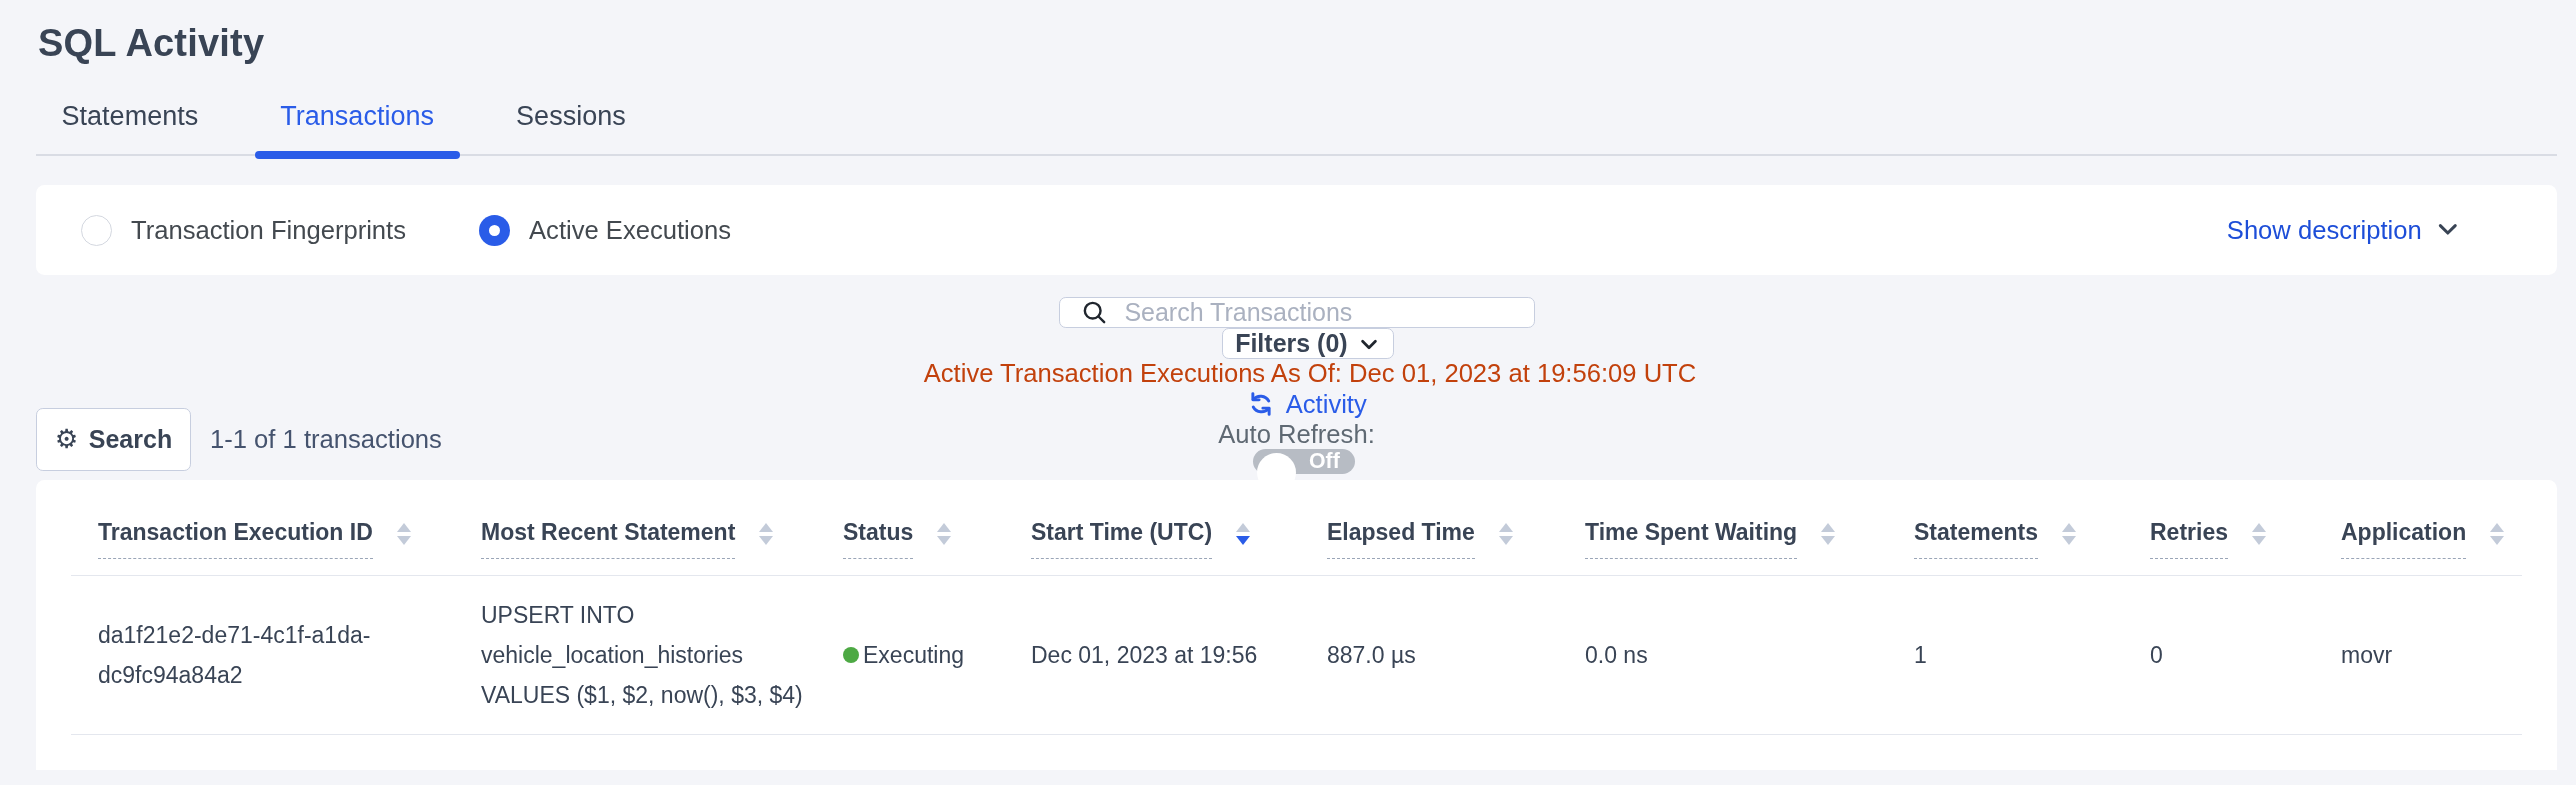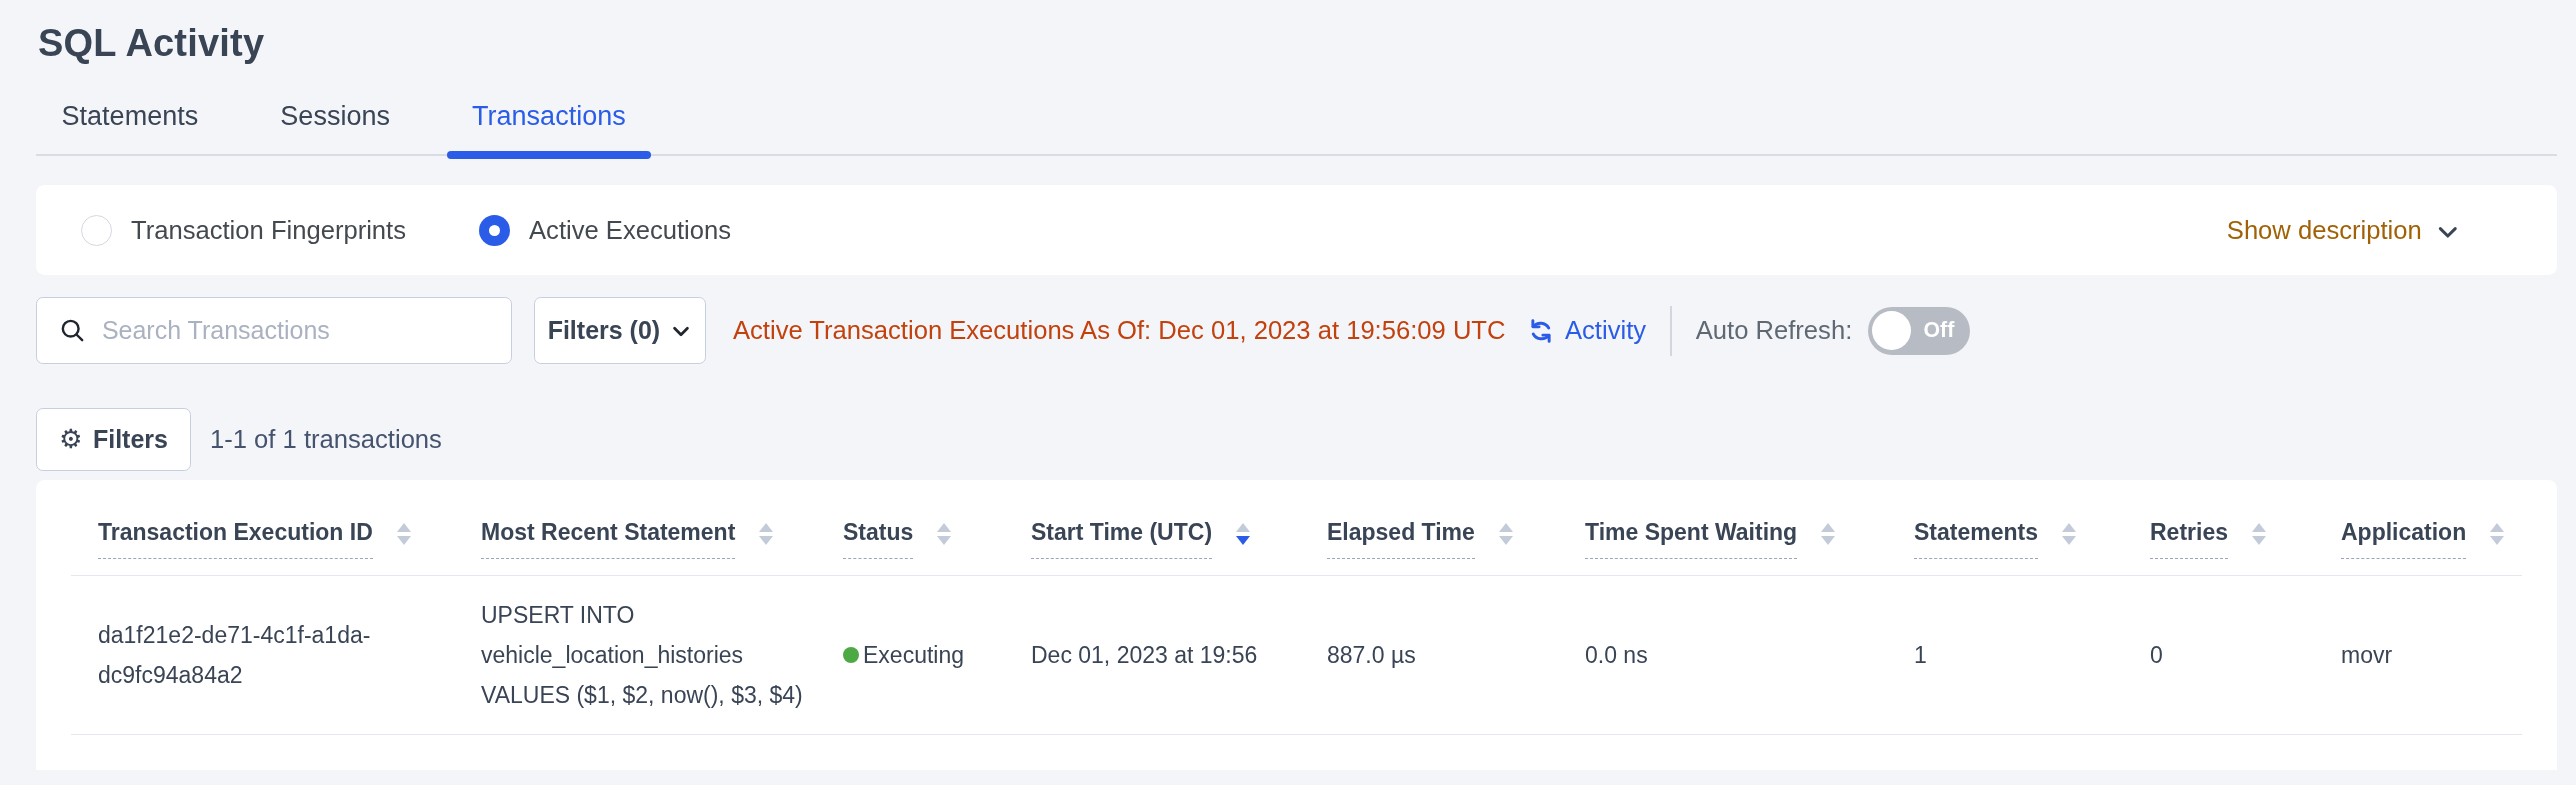--- a/index.html
+++ b/index.html
@@ -51,26 +51,26 @@
   }
   .radio-circle.selected {
     background:#2a5ce8; border:none;
     display:flex; align-items:center; justify-content:center;
   }
   .radio-circle.selected::after {
     content:""; width:11px; height:11px; border-radius:50%; background:#ffffff;
   }
   .radio-label { font-size:25.6px; color:#43494f; }
   .show-desc {
-    display:flex; align-items:flex-end; gap:13.7px;
-    font-size:25.6px; color:#a16207; cursor:pointer;
-  }
-
-  
-  .toolbar { margin:22px 19px 0 36px; display:flex; align-items:center; height:67px; }
+    display:flex; align-items:flex-start; gap:13.7px;
+    font-size:25.6px; color:#1d4ed8; cursor:pointer;
+  }
+
+  
+  .toolbar { margin:22px 19px 0 36px; display:flex; align-items:center; height:67px;flex-direction:column; }
   .search-box {
     width:476px; height:67px;
     background:#fff; border:1.7px solid #c7cedf; border-radius:6.8px;
     display:flex; align-items:center; padding:0 17px 0 20.5px; gap:15.4px;
   }
   .search-box input {
     border:none; outline:none; flex:1;
     font-family:"Liberation Sans",sans-serif;
     font-size:25px; color:#394455; background:transparent;
   }
@@ -142,22 +142,22 @@
 </style>
 </head>
 <body>
 
 <div class="page-header">
   <div class="page-title">SQL Activity</div>
 </div>
 
 <div class="tab-bar">
   <div class="tab">Statements</div>
+  <div class="tab active">Transactions</div>
   <div class="tab">Sessions</div>
-  <div class="tab active">Transactions</div>
 </div>
 
 <div class="card view-card">
   <div class="radio-group">
     <div class="radio-option">
       <span class="radio-circle"></span>
       <span class="radio-label">Transaction Fingerprints</span>
     </div>
     <div class="radio-option">
       <span class="radio-circle selected"></span>
@@ -214,21 +214,21 @@
   <div class="autorefresh-label">Auto Refresh:</div>
   <div class="toggle">
     <span class="toggle-knob"></span>
     <span class="toggle-state">Off</span>
   </div>
 </div>
 
 <div class="table-controls">
   <div class="btn columns-btn">
     <span class="gear-glyph">⚙</span>
-    <span>Filters</span>
+    <span>Search</span>
   </div>
   <div class="results-count">1-1 of 1 transactions</div>
 </div>
 
 <div class="card table-card">
   <table>
     <colgroup>
       <col style="width:383px">
         <col style="width:362px">
         <col style="width:188px">

